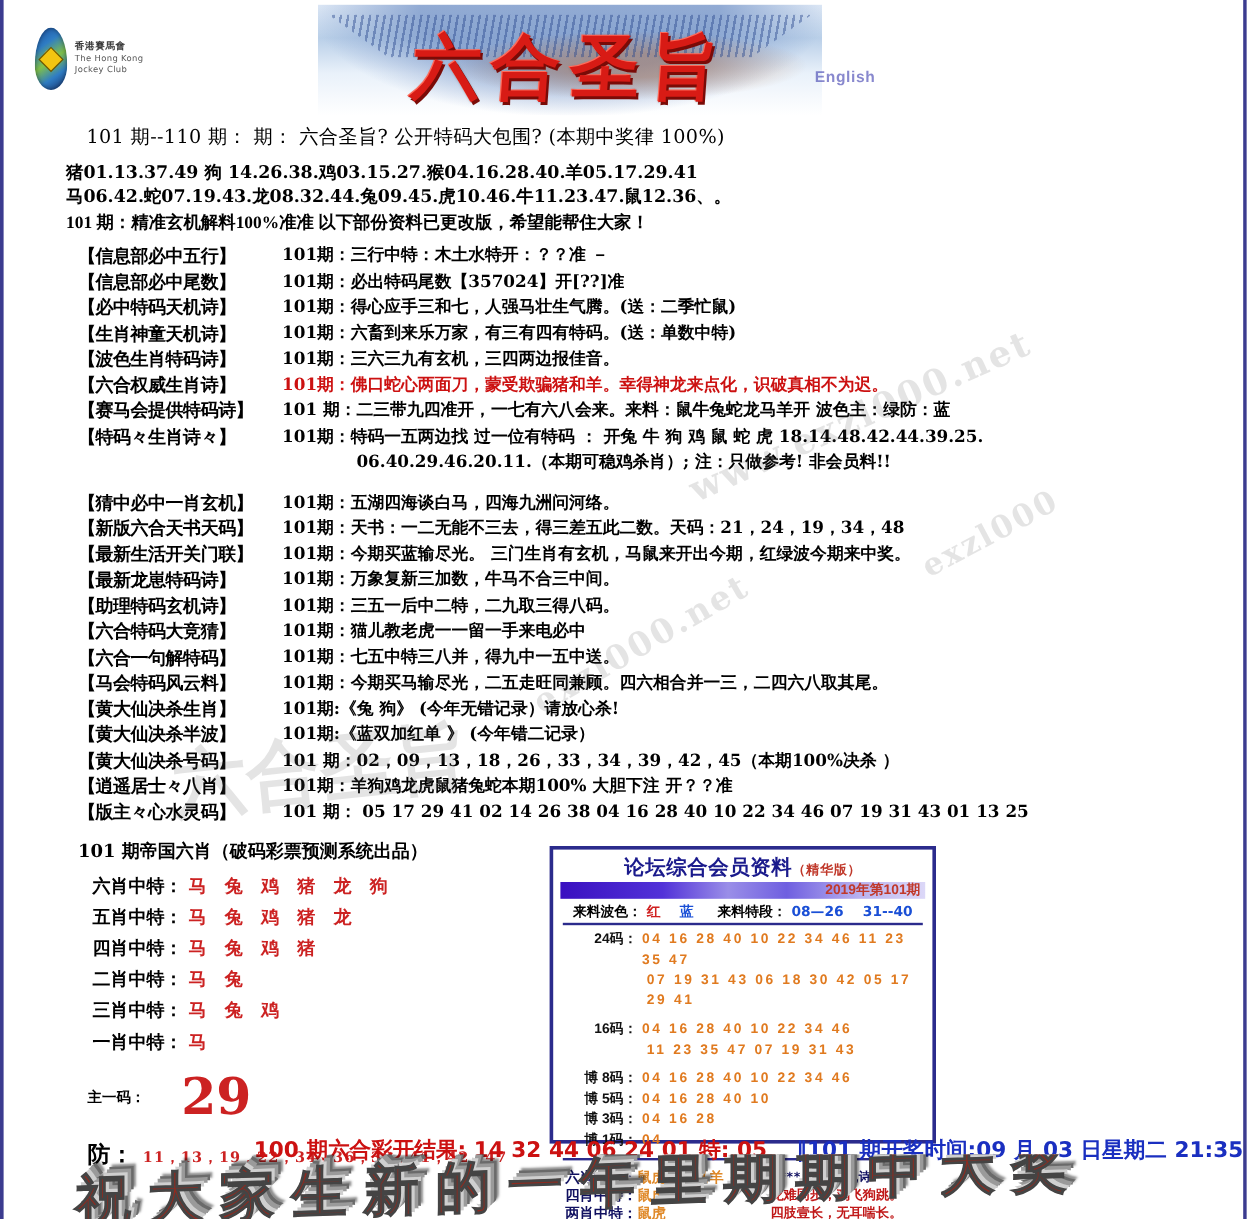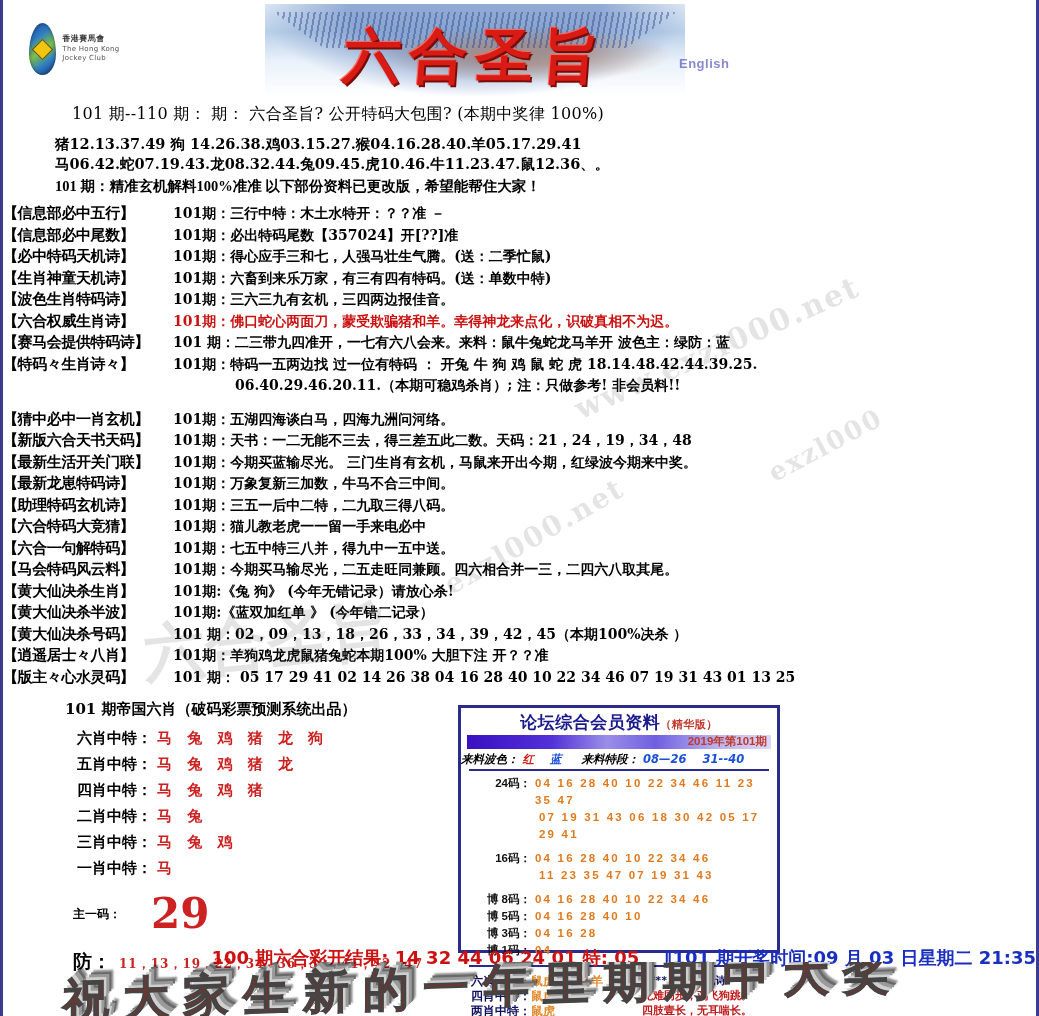--- a/index.html
+++ b/index.html
@@ -94,21 +94,21 @@
     font-family:"DejaVu Serif","Liberation Serif",serif;
     white-space:nowrap;
   }
   .intro-note {
     font-size:14.5px; font-weight:bold; line-height:22px;
     font-family:Liberation Serif, serif;
     margin-top:1px;
   }
 
   
-  .rows { margin-top:6px; }
+  .rows { margin-top:6px; padding-left:62px; }
   .row { display:flex; align-items:flex-start; line-height:21.5px; white-space:nowrap; }
   .row-label {
     width:160px; flex:0 0 160px;
     font-size:15px; font-weight:bold;
     font-family:"DejaVu Serif","Liberation Serif",serif;
     letter-spacing:-.4px;
   }
   .row-body {
     font-size:14px; font-weight:bold;
     font-family:"DejaVu Serif","Liberation Serif",serif;
@@ -165,23 +165,22 @@
   .bb-bar {
     position:relative; height:14px; margin:0 6px;
     background:linear-gradient(90deg,#3a10c0 0%, #5232d8 28%, #9a8ee8 46%, #6f5fe0 62%, #b9b2ef 82%, #dcd8f8 100%);
   }
   .bb-period {
     position:absolute; right:4px; top:-1px;
     font-size:11.5px; font-weight:bold; color:#c0392b;
     font-family:"Liberation Sans",sans-serif;
   }
   .bb-wave {
-    font-size:11.5px; font-weight:bold; margin:3px 0 2px;
+    text-align:center; font-size:11.5px; font-weight:bold; margin:3px 0 2px;
     font-family:"DejaVu Sans","Liberation Sans",sans-serif;
-    font-style:italic;
   }
   .bb-wave .red { color:#d02020; }
   .bb-wave .blue { color:#1a4fd6; }
   .bb-wave .num { color:#1a4fd6; }
   .bb-rule { height:2px; background:#2b2b8c; margin:2px 8px 4px; }
 
   .bb-line { display:flex; font-size:11.5px; line-height:17px; padding-left:12px;
              font-family:"Liberation Sans",sans-serif; }
   .bb-k { font-weight:bold; color:#111; width:58px; flex:0 0 58px; text-align:right; }
   .bb-v { color:#e07a1f; font-weight:bold; letter-spacing:2.2px; padding-left:4px; }
@@ -253,21 +252,21 @@
 
     <div class="banner-art">
       <div class="banner-title">六合圣旨</div>
     </div>
 
     <div class="english-link">English</div>
   </div>
 
   <div class="intro">
     <div class="intro-title">101 期--110 期： 期： 六合圣旨? 公开特码大包围? (本期中奖律 100%)</div>
-    <div class="zodiac-line">猪12.13.37.49 狗 14.26.38.鸡03.15.27.猴04.16.28.40.羊05.17.29.41</div>
+    <div class="zodiac-line">猪01.13.37.49 狗 14.26.38.鸡03.15.27.猴04.16.28.40.羊05.17.29.41</div>
     <div class="zodiac-line">马06.42.蛇07.19.43.龙08.32.44.兔09.45.虎10.46.牛11.23.47.鼠12.36、。</div>
     <div class="intro-note">101 期：精准玄机解料100%准准     以下部份资料已更改版，希望能帮住大家！</div>
   </div>
 
   <div class="rows">
     <div class="row">
       <div class="row-label">【信息部必中五行】</div>
       <div class="row-body">101期：三行中特：木土水特开：？？准  －</div>
     </div>
     <div class="row">

